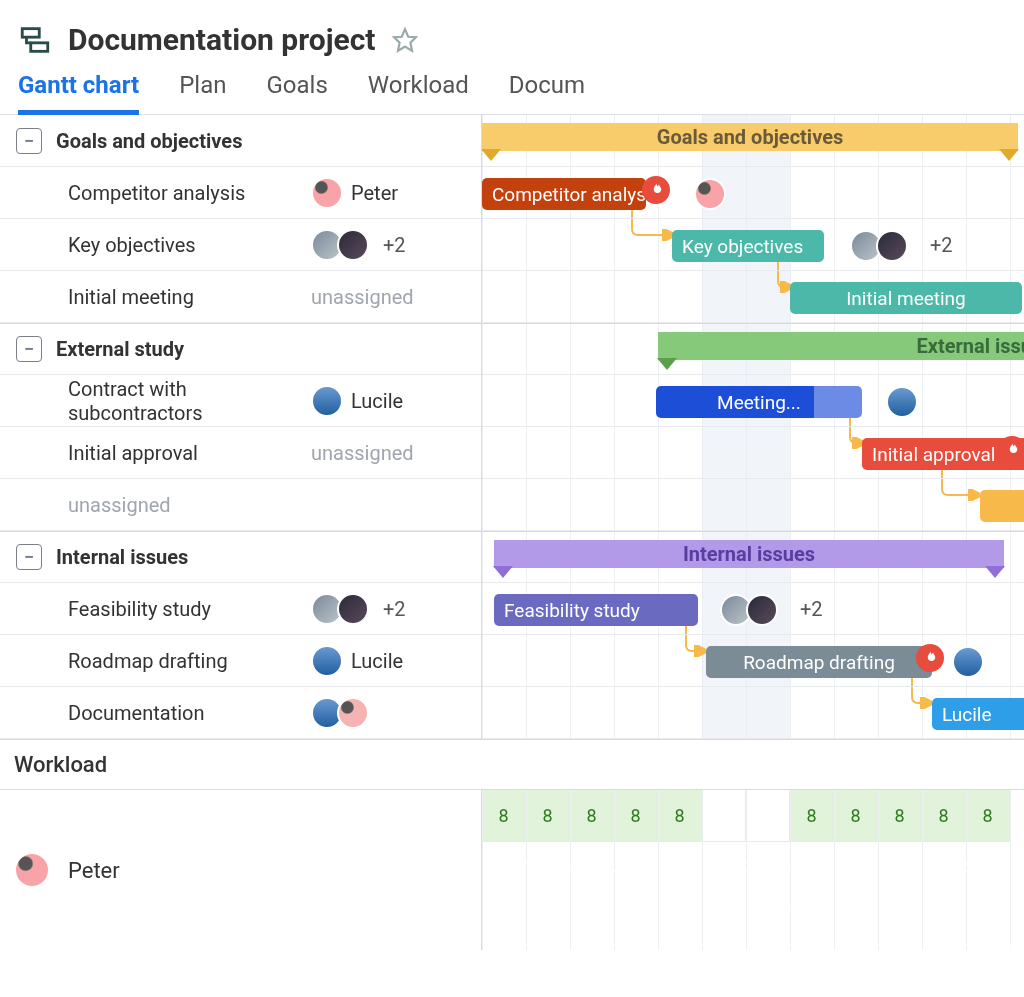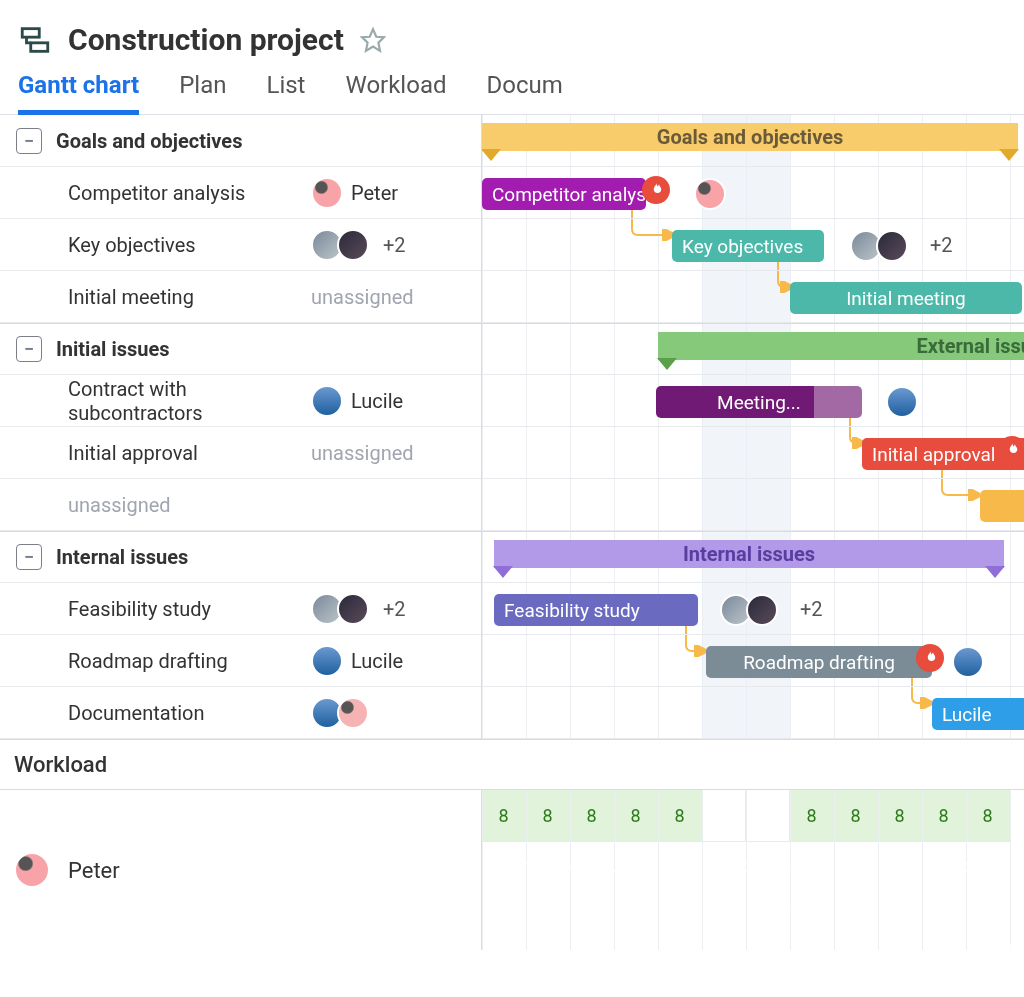--- a/index.html
+++ b/index.html
@@ -137,23 +137,23 @@
 
   .gb-int { background: #b29ae8; color: #5a3da1; left: 12px; width: 510px; }
   .gb-int .cap-l, .gb-int .cap-r { color:#8f6ed8; }
 
   
   .bar {
     position: absolute; top: 11px; height: 32px; border-radius: 5px;
     color: #fff; font-size: 19px; display:flex; align-items:center;
     padding: 0 10px; white-space: nowrap;
   }
-  .bar.teal-l { background:#a21caf; }
+  .bar.teal-l { background:#c2410c; }
   .bar.teal   { background:#4bb8a9; }
-  .bar.teal-d { background:#701a75; }
+  .bar.teal-d { background:#1d4ed8; }
   .bar.red    { background:#e74c3c; }
   .bar.yellow { background:#f6b94a; }
   .bar.purple-d { background:#6a6bc0; }
   .bar.slate  { background:#7b8c96; }
   .bar.blue   { background:#2f9ee8; }
 
   .prog-split {
     position:absolute; top:0; bottom:0; right:0; background: rgba(255,255,255,0.35);
   }
 
@@ -200,32 +200,32 @@
 <body>
 
 <div class="header">
   <span class="proj-ico">
     <svg viewBox="0 0 24 24" width="34" height="34" fill="none" stroke="currentColor" stroke-width="2">
       <rect x="3" y="4" width="12" height="6"></rect>
         <rect x="9" y="14" width="12" height="6"></rect>
         <path d="M6 10v4h3"></path>
     </svg>
   </span>
-  <div class="proj-title">Construction project</div>
+  <div class="proj-title">Documentation project</div>
   <span class="star-ico">
     <svg viewBox="0 0 24 24" width="26" height="26" fill="none" stroke="currentColor" stroke-width="2">
       <polygon points="12,2 15,9 22,9.5 17,14.5 18.5,22 12,18 5.5,22 7,14.5 2,9.5 9,9"></polygon>
     </svg>
   </span>
 </div>
 
 <div class="tabs">
   <div class="tab active">Gantt chart</div>
   <div class="tab">Plan</div>
-  <div class="tab">List</div>
+  <div class="tab">Goals</div>
   <div class="tab">Workload</div>
   <div class="tab">Docum</div>
 </div>
 
 <div class="gantt">
 
   <div class="left">
 
     <div class="row group">
       <span class="collapse-btn">−</span>
@@ -250,21 +250,21 @@
     </div>
     <div class="row task">
       <span class="task-name">Initial meeting</span>
       <span class="assign-cell">
         <span class="unassigned">unassigned</span>
       </span>
     </div>
 
     <div class="row group" style="border-top:1px solid #d8dbe0;">
       <span class="collapse-btn">−</span>
-      <span>Initial issues</span>
+      <span>External study</span>
     </div>
     <div class="row task">
       <span class="task-name">Contract with subcontractors</span>
       <span class="assign-cell">
         <span class="ava lucile"></span>
         <span>Lucile</span>
       </span>
     </div>
     <div class="row task">
       <span class="task-name">Initial approval</span>

